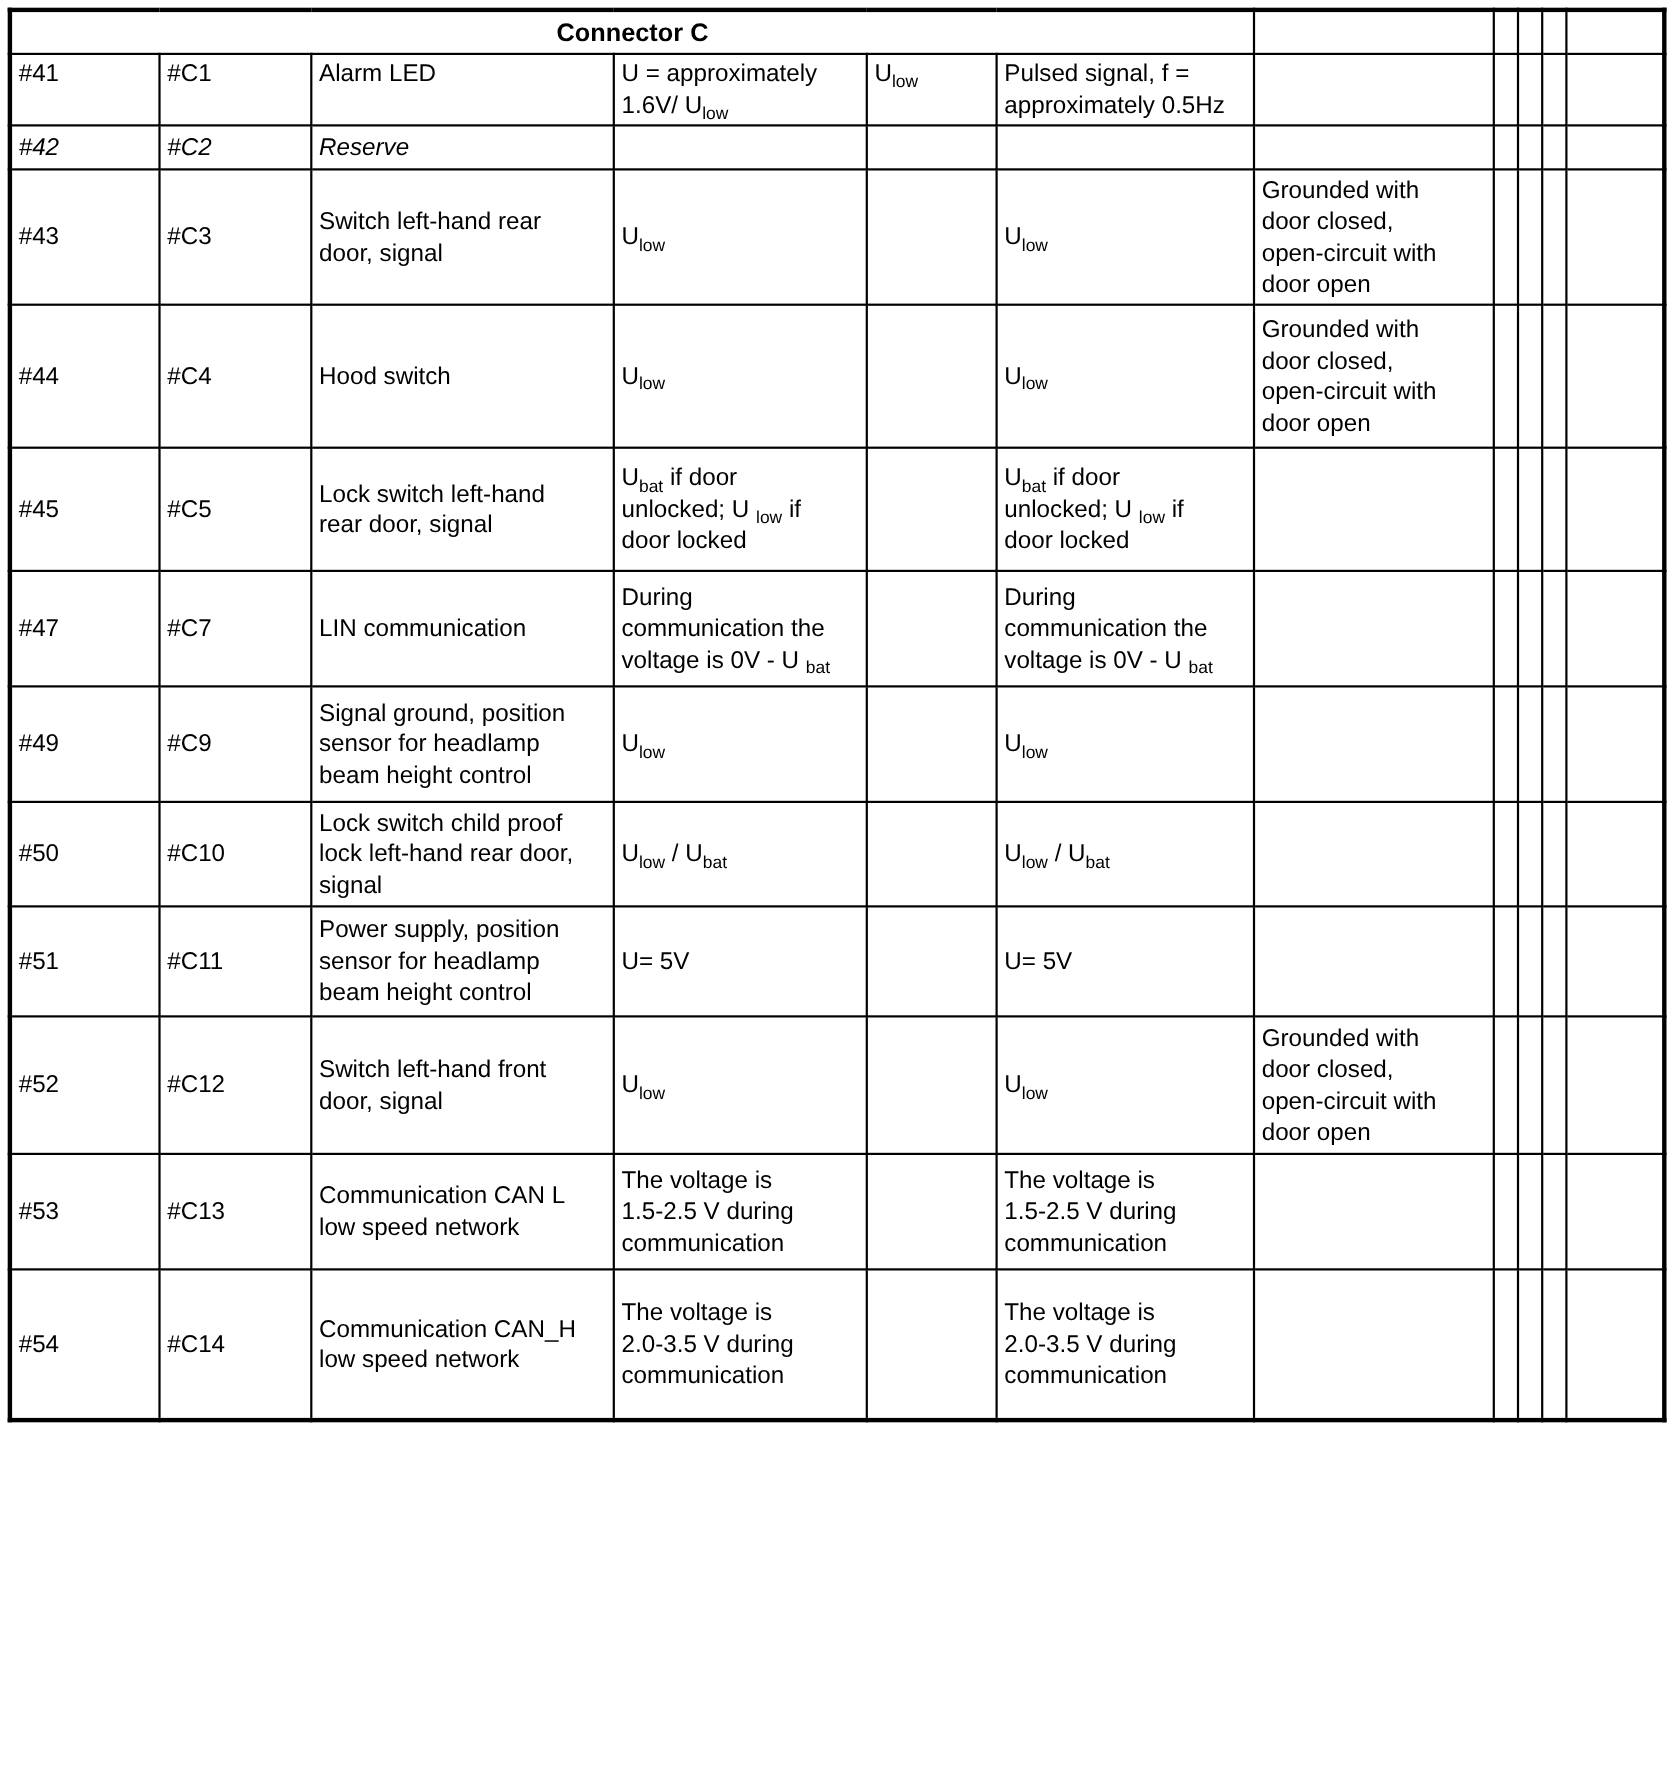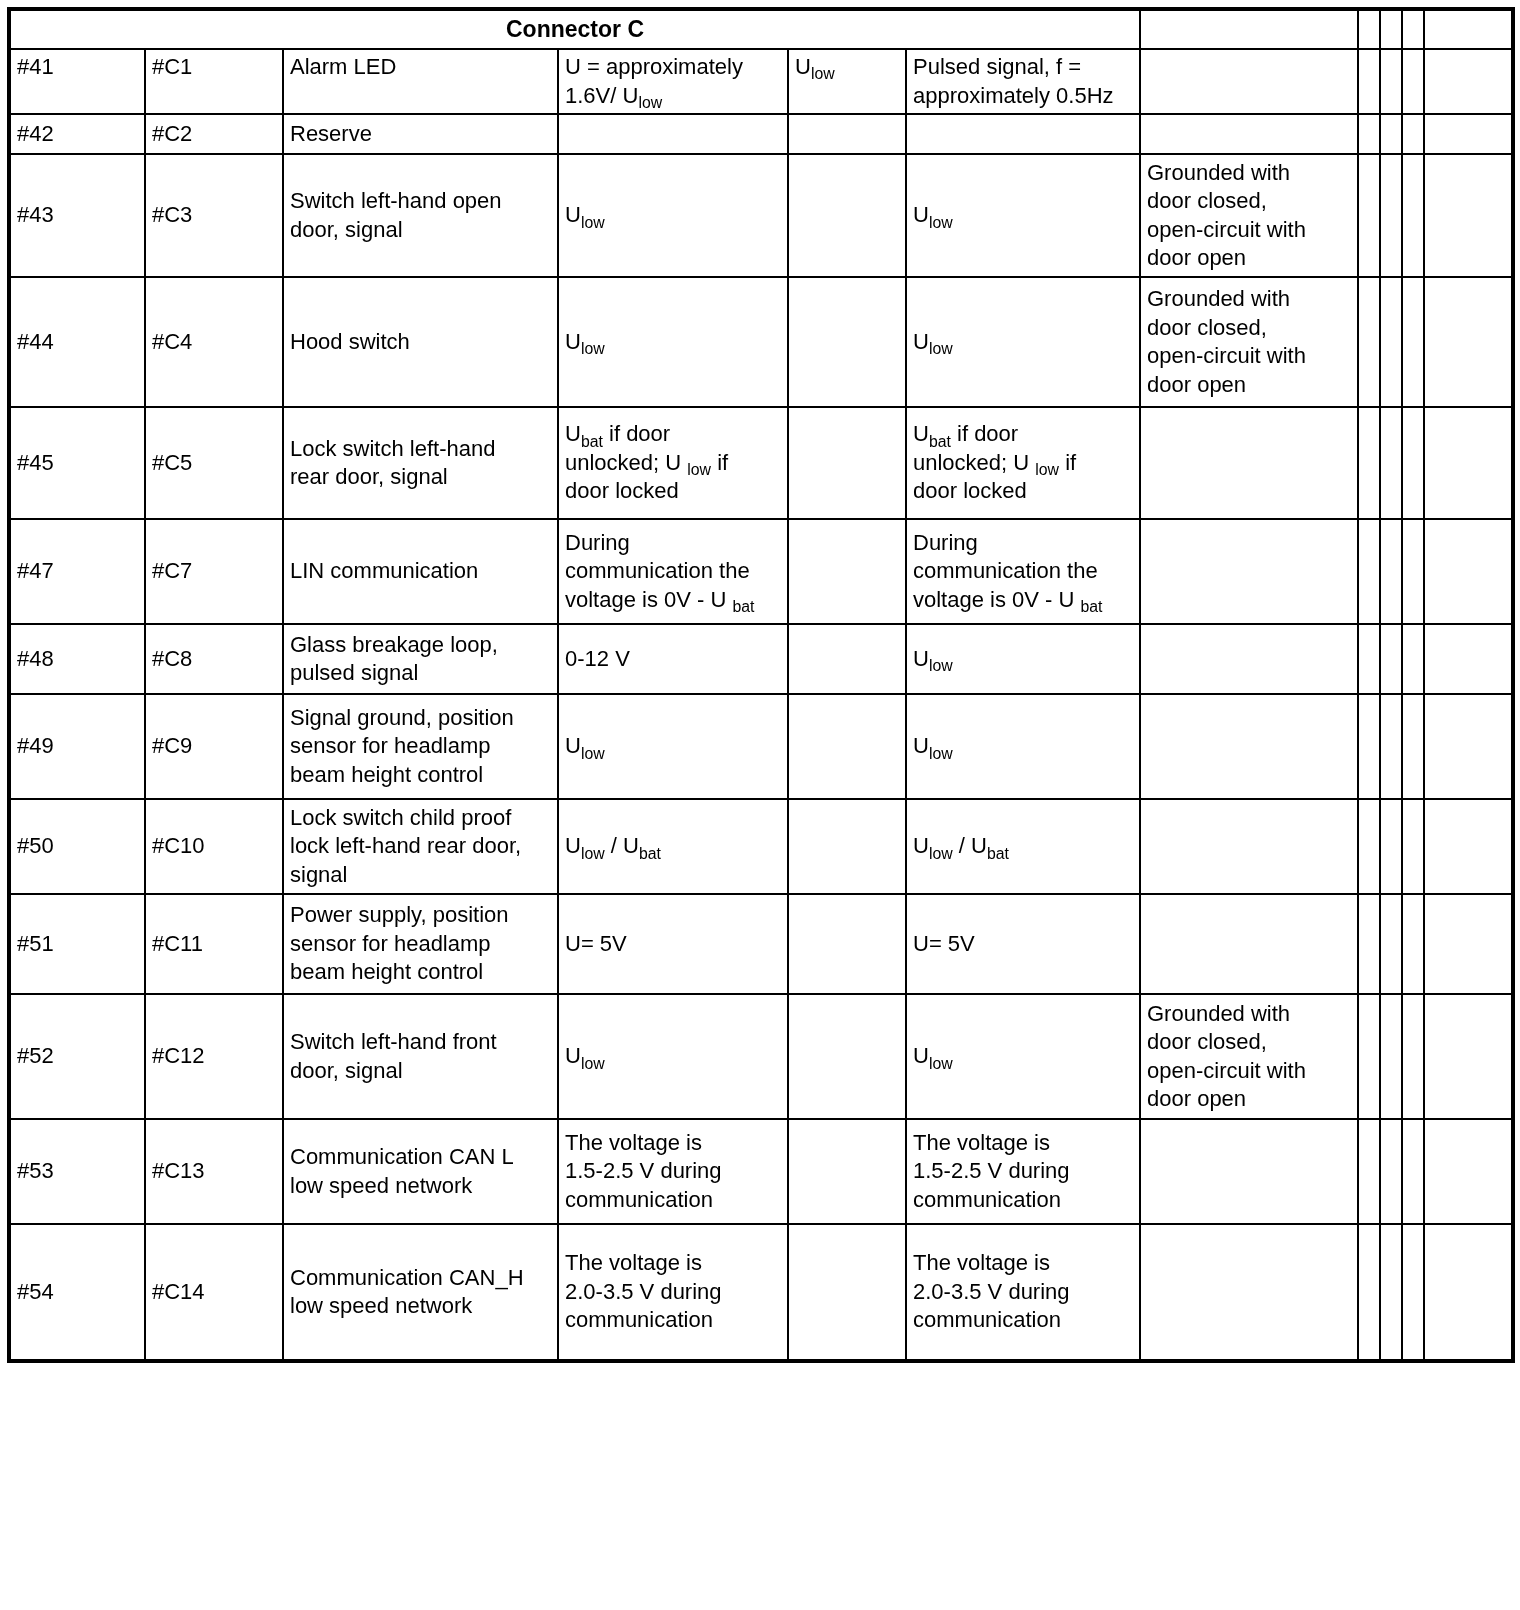--- a/index.html
+++ b/index.html
@@ -85,37 +85,37 @@
 1.6V/ U<sub>low</sub></td>
           <td>U<sub>low</sub></td>
           <td>Pulsed signal, f =
 approximately 0.5Hz</td>
           <td></td>
           <td></td>
           <td></td>
           <td></td>
           <td></td>
         </tr>
-        <tr style="height: 40px;">
+        <tr style="height: 40px; font-style: italic;">
           <td>#42</td>
           <td>#C2</td>
           <td>Reserve</td>
           <td></td>
           <td></td>
           <td></td>
           <td></td>
           <td></td>
           <td></td>
           <td></td>
           <td></td>
         </tr>
         <tr style="height: 123px;">
           <td>#43</td>
           <td>#C3</td>
-          <td>Switch left-hand open
+          <td>Switch left-hand rear
 door, signal</td>
           <td>U<sub>low</sub></td>
           <td></td>
           <td>U<sub>low</sub></td>
           <td>Grounded with
 door closed,
 open-circuit with
 door open</td>
           <td></td>
           <td></td>
@@ -166,34 +166,20 @@
           <td></td>
           <td>During
 communication the
 voltage is 0V - U <sub>bat</sub></td>
           <td></td>
           <td></td>
           <td></td>
           <td></td>
           <td></td>
         </tr>
-        <tr style="height: 70px;">
-          <td>#48</td>
-          <td>#C8</td>
-          <td>Glass breakage loop,
-pulsed signal</td>
-          <td>0-12 V</td>
-          <td></td>
-          <td>U<sub>low</sub></td>
-          <td></td>
-          <td></td>
-          <td></td>
-          <td></td>
-          <td></td>
-        </tr>
         <tr style="height: 105px;">
           <td>#49</td>
           <td>#C9</td>
           <td>Signal ground, position
 sensor for headlamp
 beam height control</td>
           <td>U<sub>low</sub></td>
           <td></td>
           <td>U<sub>low</sub></td>
           <td></td>

